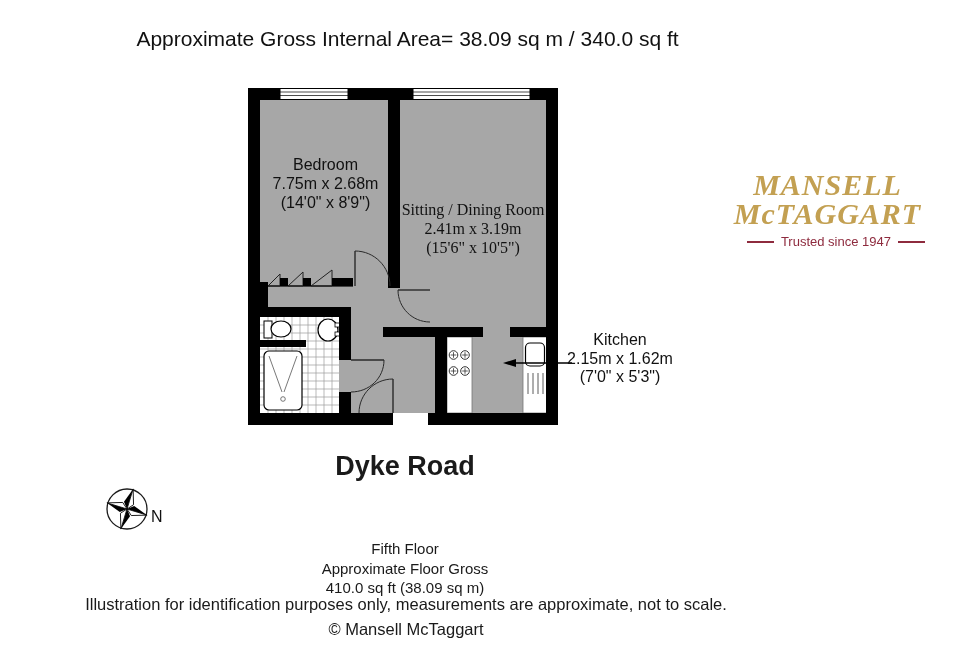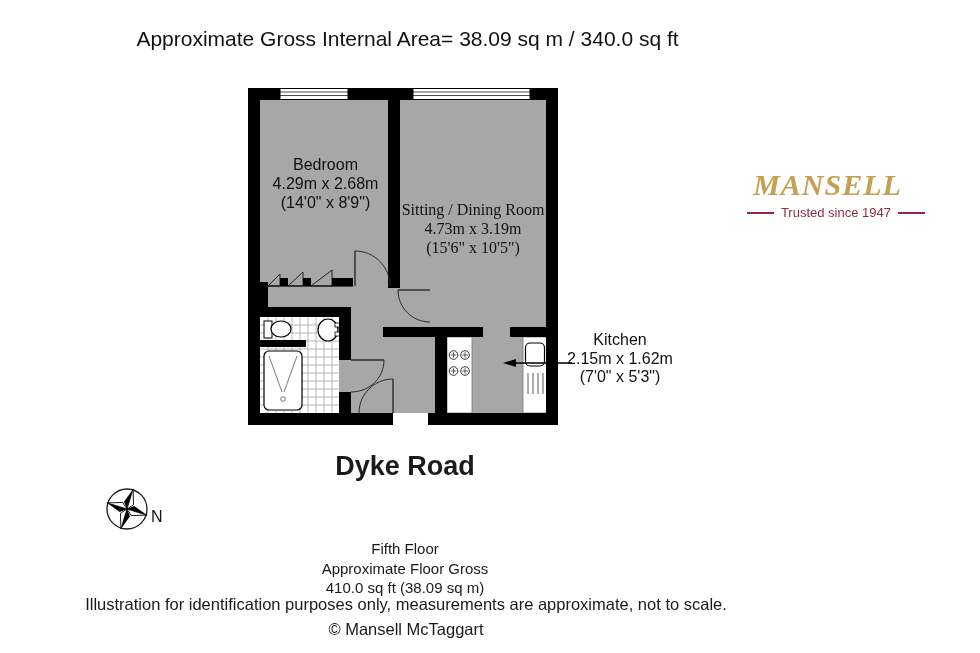--- a/index.html
+++ b/index.html
@@ -117,43 +117,44 @@
     <path d="M150 202C150 219.7 164.3 234 182 234"></path>
     <path d="M103 272H136" stroke-width="1.4"></path>
     <path d="M136 272C136 290.2 121.2 304 103 304"></path>
     <path d="M145 325V291" stroke-width="1.4"></path>
     <path d="M145 291C126.2 291 111 306.2 111 325"></path>
   </g>
 </svg>
 
 <div id="bedroom-label" class="abs center roomlabel">
   <div>Bedroom</div>
-  <div>4.29m x 2.68m</div>
+  <div>7.75m x 2.68m</div>
   <div>(14'0" x 8'9")</div>
 </div>
 
 <div id="sitting-label" class="abs center roomlabel">
   <div>Sitting / Dining Room</div>
-  <div>4.73m x 3.19m</div>
+  <div>2.41m x 3.19m</div>
   <div>(15'6" x 10'5")</div>
 </div>
 
 <svg class="abs" style="left:500px;top:355px;" width="75" height="16" viewBox="0 0 75 16">
   <line x1="72" y1="8" x2="14" y2="8" stroke="#000" stroke-width="1.3"></line>
   <polygon points="3,8 16,4 16,12" fill="#000"></polygon>
 </svg>
 
 <div id="kitchen-label" class="abs center roomlabel">
   <div>Kitchen</div>
   <div>2.15m x 1.62m</div>
   <div>(7'0" x 5'3")</div>
 </div>
 
 <div id="logo" class="abs center">
   <div class="logo-line">MANSELL</div>
+  <div class="logo-line">McTAGGART</div>
   <div id="logo-tagline">
     <span class="tag-rule"></span>
     <span>Trusted since 1947</span>
     <span class="tag-rule"></span>
   </div>
 </div>
 
 <svg class="abs" style="left:100px;top:483px;" width="72" height="56" viewBox="0 0 72 56">
   <circle cx="27" cy="26" r="20" fill="none" stroke="#1a1a1a" stroke-width="1.3"></circle>
   <g transform="translate(27,26) rotate(17)">

